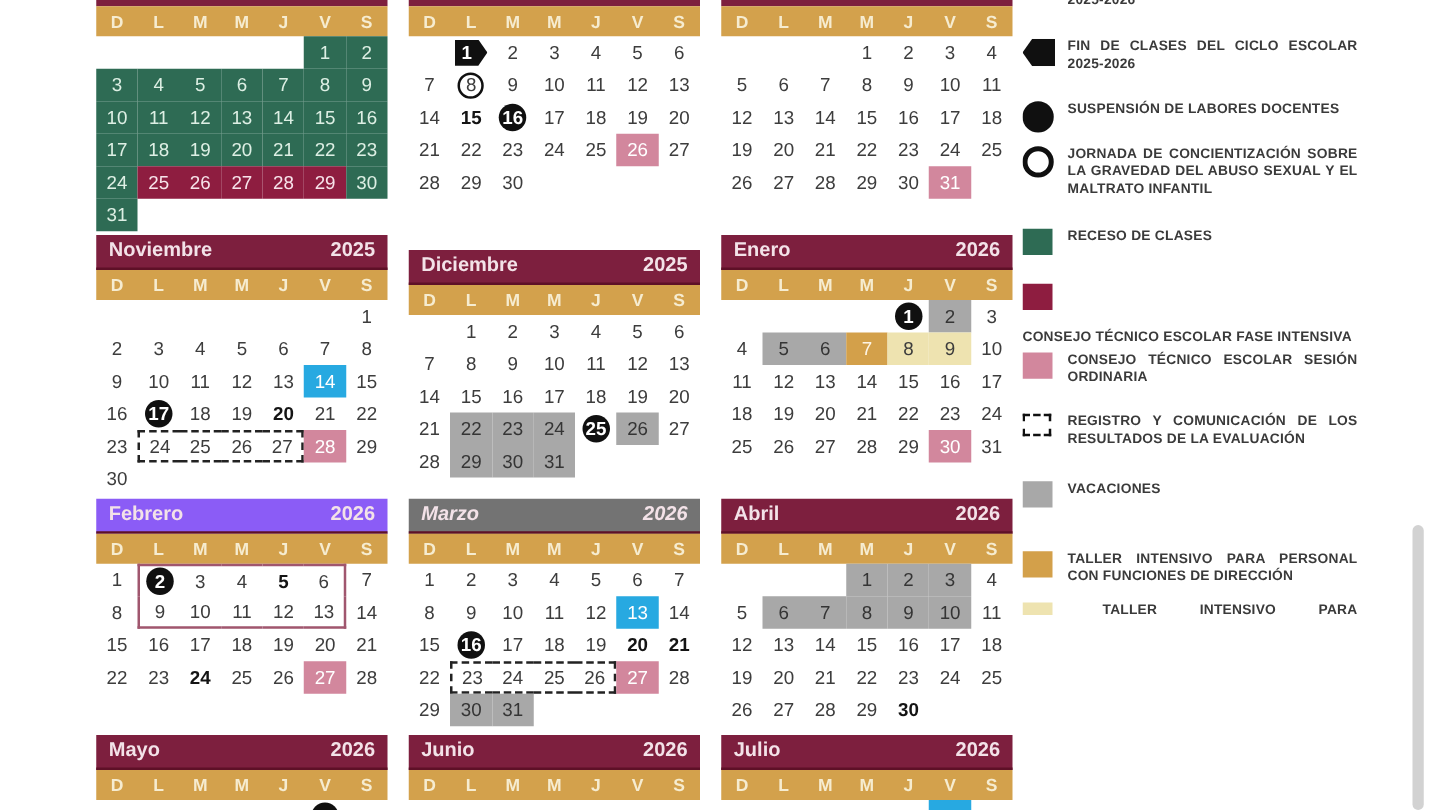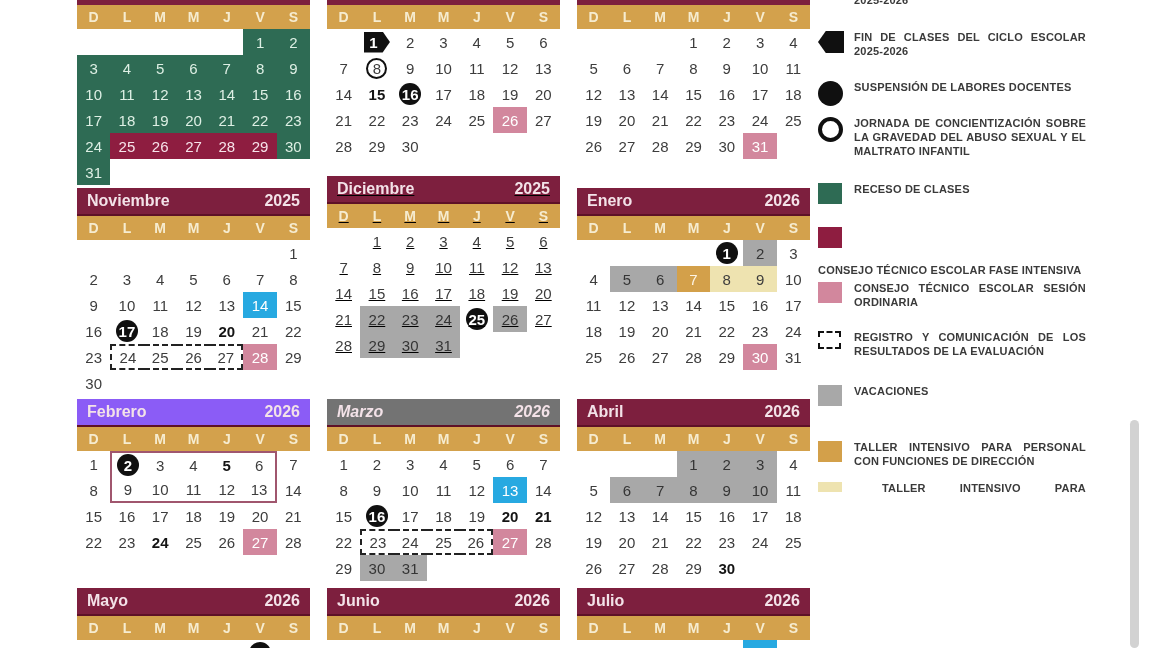--- a/index.html
+++ b/index.html
@@ -512,21 +512,21 @@
           <span>28</span>
         </div>
         <div class="cell">
           <span>29</span>
         </div>
         <div class="cell">
           <span>30</span>
         </div>
       </div>
     </div>
-    <div class="month" style="left: 327px; top: 176px; text-decoration: underline;">
+    <div class="month" style="left: 327px; top: 200px;">
       <div class="m-title" style="background: rgb(125, 31, 62);">
         <span>Diciembre</span>
         <span>2025</span>
       </div>
       <div class="m-week" style="background: rgb(211, 161, 76);">
         <span>D</span>
         <span>L</span>
         <span>M</span>
         <span>M</span>
         <span>J</span>

